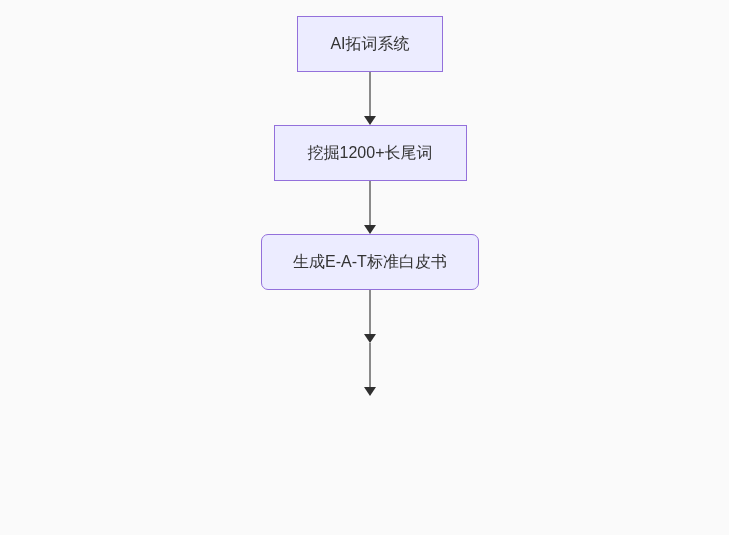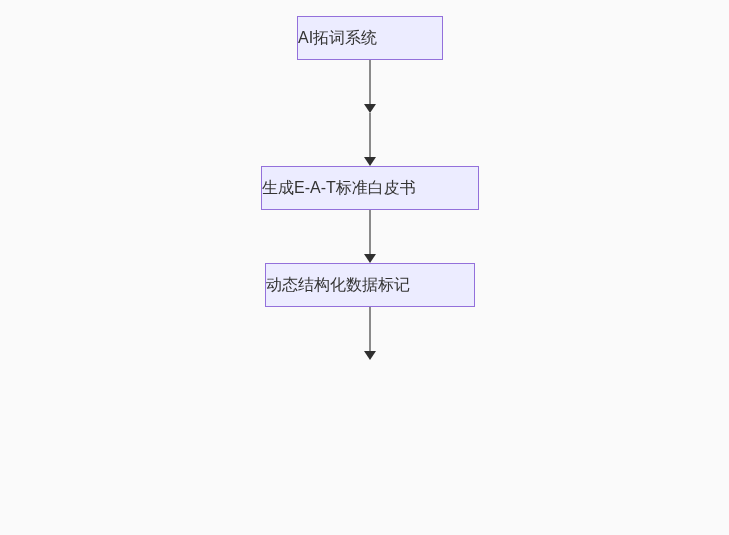--- a/index.html
+++ b/index.html
@@ -25,33 +25,33 @@
     position: absolute;
     left: 370px;
     top: 16px;
     transform: translateX(-50%);
     display: flex;
     flex-direction: column;
     align-items: center;
   }
   .node {
     box-sizing: border-box;
-    height: 44px;
+    height: 56px;
     background: #ECECFF;
     border: 1px solid #9370DB;
     display: flex;
     align-items: center;
-    justify-content: flex-start;
+    justify-content: center;
     color: #333333;
     font-size: 16px;
     white-space: nowrap;
   }
   .node-1 { width: 146px; }
   .node-2 { width: 193px; }
-  .node-3 { width: 218px; }
+  .node-3 { width: 218px; border-radius: 7px; }
   .node-4 { width: 210px; }
   .node-5 { width: 235px; }
   .arrow {
     height: 53px;
     display: flex;
     flex-direction: column;
     align-items: center;
   }
   .arrow-line {
     width: 2px;
@@ -75,38 +75,38 @@
 
     <div class="node node-1">
       <span>AI拓词系统</span>
     </div>
 
     <div class="arrow">
       <div class="arrow-line"></div>
       <div class="arrow-head"></div>
     </div>
 
+    <div class="node node-2">
+      <span>挖掘1200+长尾词</span>
+    </div>
 
     <div class="arrow">
       <div class="arrow-line"></div>
       <div class="arrow-head"></div>
     </div>
 
     <div class="node node-3">
       <span>生成E-A-T标准白皮书</span>
     </div>
 
     <div class="arrow">
       <div class="arrow-line"></div>
       <div class="arrow-head"></div>
     </div>
 
-    <div class="node node-4">
-      <span>动态结构化数据标记</span>
-    </div>
 
     <div class="arrow">
       <div class="arrow-line"></div>
       <div class="arrow-head"></div>
     </div>
 
 
   </div>
 </div>
 

